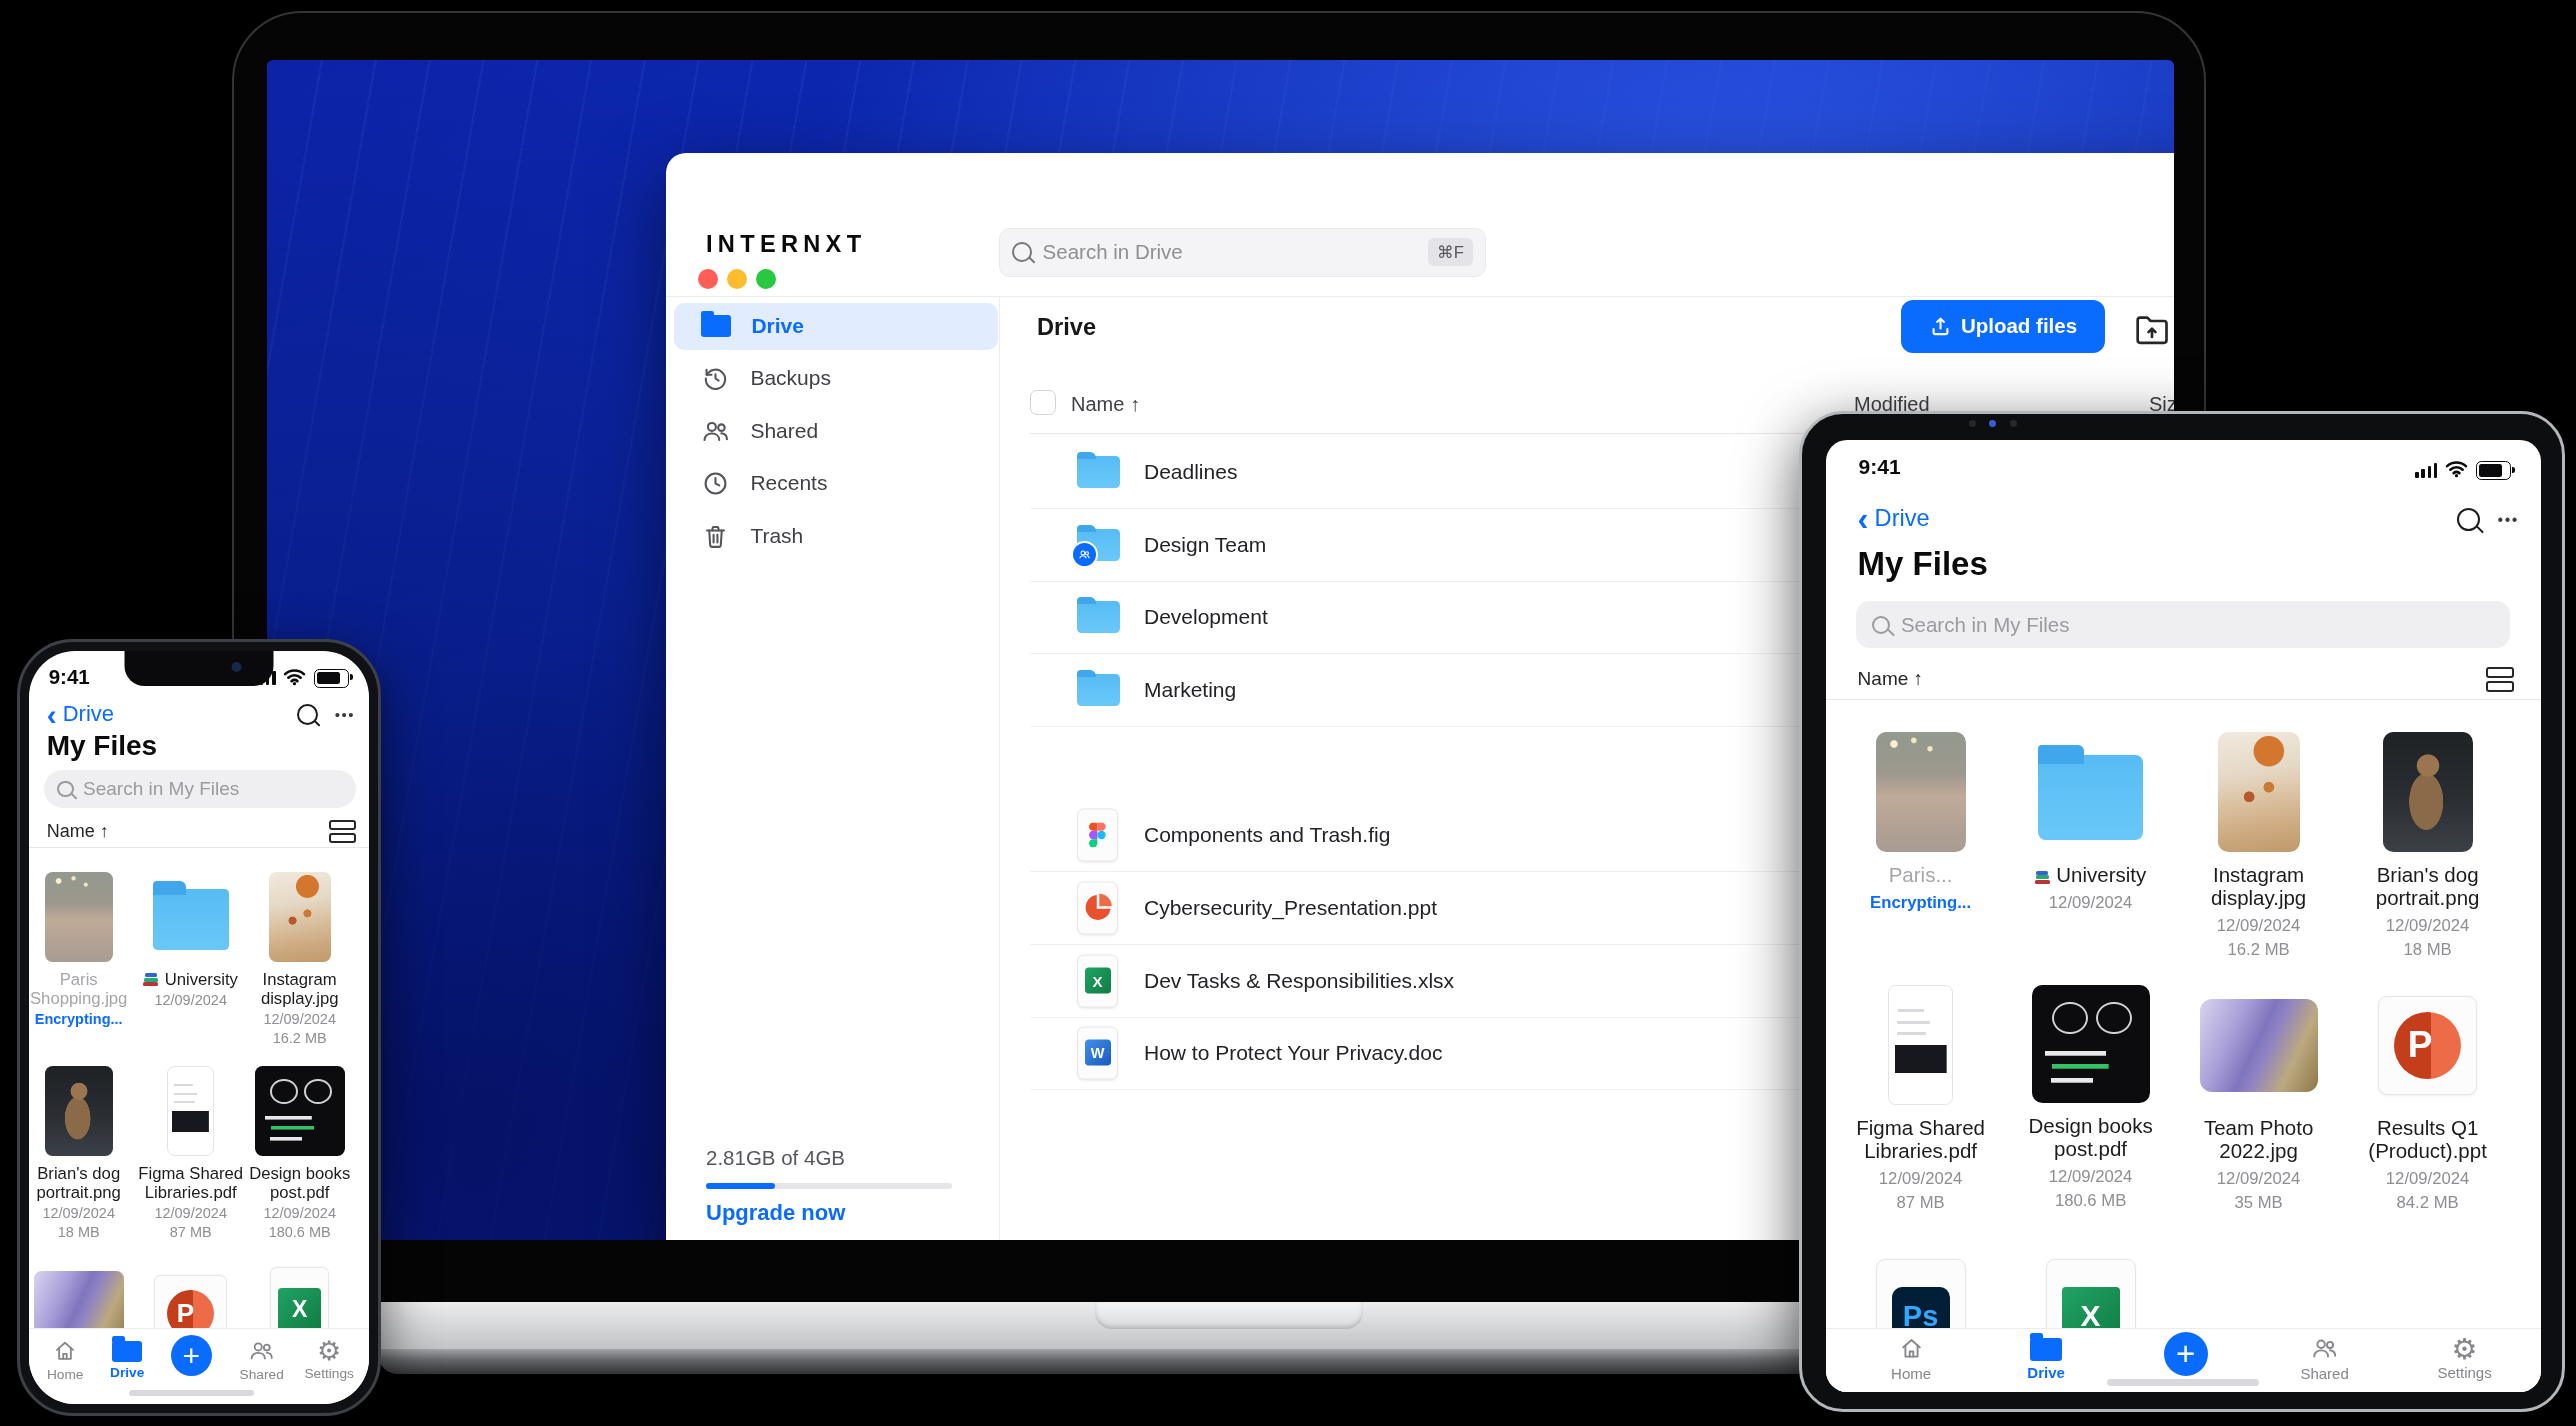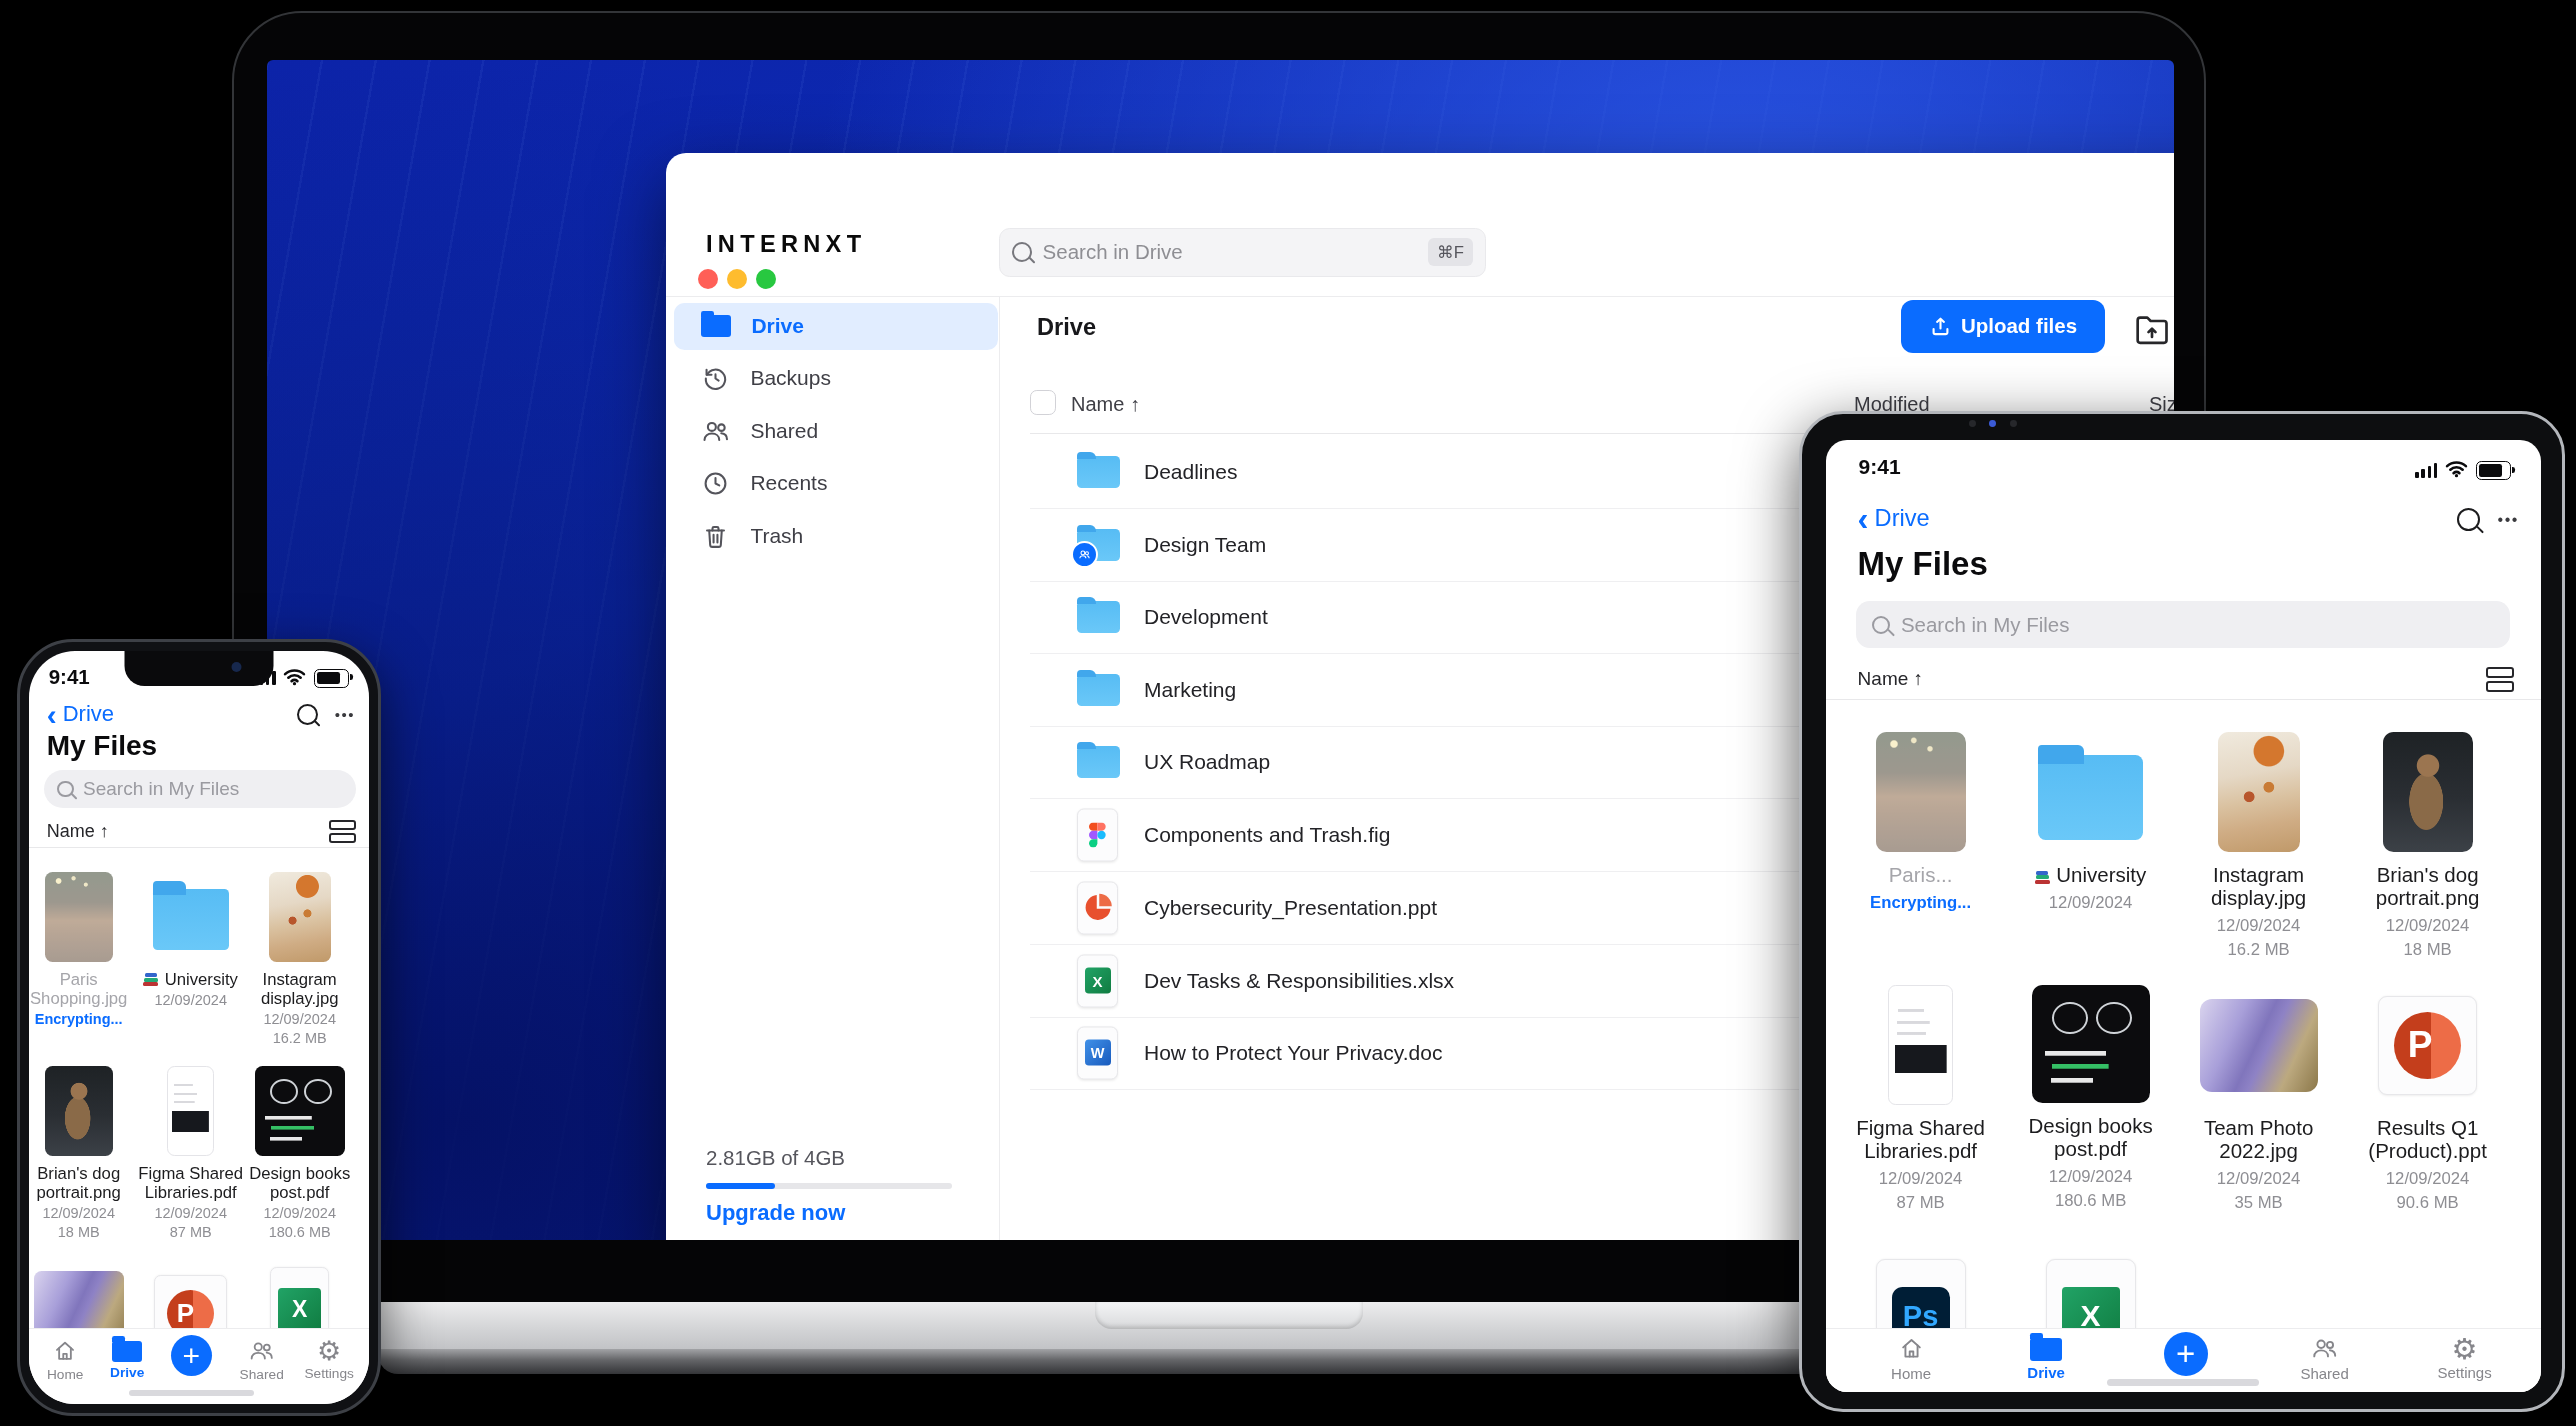--- a/index.html
+++ b/index.html
@@ -288,25 +288,20 @@
               </span>
           </span>
           <span class="fname">Design Team</span>
             <span class="fdate">22 January 2024. 09:2</span>
         </div>
         <div class="lrow" style="top:501px">
           <span class="fico fold f-list"></span>
           <span class="fname">Marketing</span>
             <span class="fdate">22 January 2024. 10:08</span>
         </div>
-        <div class="lrow" style="top:573px">
-          <span class="fico fold f-list"></span>
-          <span class="fname">UX Roadmap</span>
-            <span class="fdate">22 January 2024. 12:44</span>
-        </div>
         <div class="lrow" style="top:646px">
           <span class="fico fcard">
             <svg viewBox="0 0 16 24" style="width:16.7px;height:25px">
                 <path fill="#f24e1e" d="M8 0H4a4 4 0 0 0 0 8h4z"></path>
                 <path fill="#ff7262" d="M8 0h4a4 4 0 0 1 0 8H8z"></path>
                 <path fill="#a259ff" d="M8 8H4a4 4 0 0 0 0 8h4z"></path>
                 <circle fill="#1abcfe" cx="12" cy="12" r="4"></circle>
                 <path fill="#0acf83" d="M8 16H4a4 4 0 1 0 4 4z"></path>
               </svg>
           </span>
@@ -560,21 +555,21 @@
         <div class="sub" style="font-size:16.7px">35 MB</div>
       </div>
       <div class="cell" style="left:526px;top:545px;width:152px;font-size:20.5px;line-height:23.6px">
         <div class="fcard" style="width:99px;height:99px;margin:10.6px auto 21px;border-radius:9px">
             <span class="ppt-logo" style="width:67px;height:67px;font-size:37px">
               <span style="margin-right:15px">P</span>
             </span>
           </div>
         <div class="nm">Results Q1 (Product).ppt</div>
         <div class="sub" style="font-size:16.7px;margin-top:4.6px">12/09/2024</div>
-        <div class="sub" style="font-size:16.7px">90.6 MB</div>
+        <div class="sub" style="font-size:16.7px">84.2 MB</div>
       </div>
 
       <div class="cell" style="left:19px;top:819px;width:152px">
         <div class="fcard" style="width:90px;height:114px;margin:0 auto;border-radius:9px">
             <span class="sq sq-ps" style="width:58px;height:58px;font-size:29px;border-radius:10.6px">Ps</span>
           </div>
       </div>
       <div class="cell" style="left:189px;top:819px;width:152px">
         <div class="fcard" style="width:90px;height:114px;margin:0 auto;border-radius:9px">
             <span class="sq sq-xl" style="width:58px;height:58px;font-size:30px">X</span>

